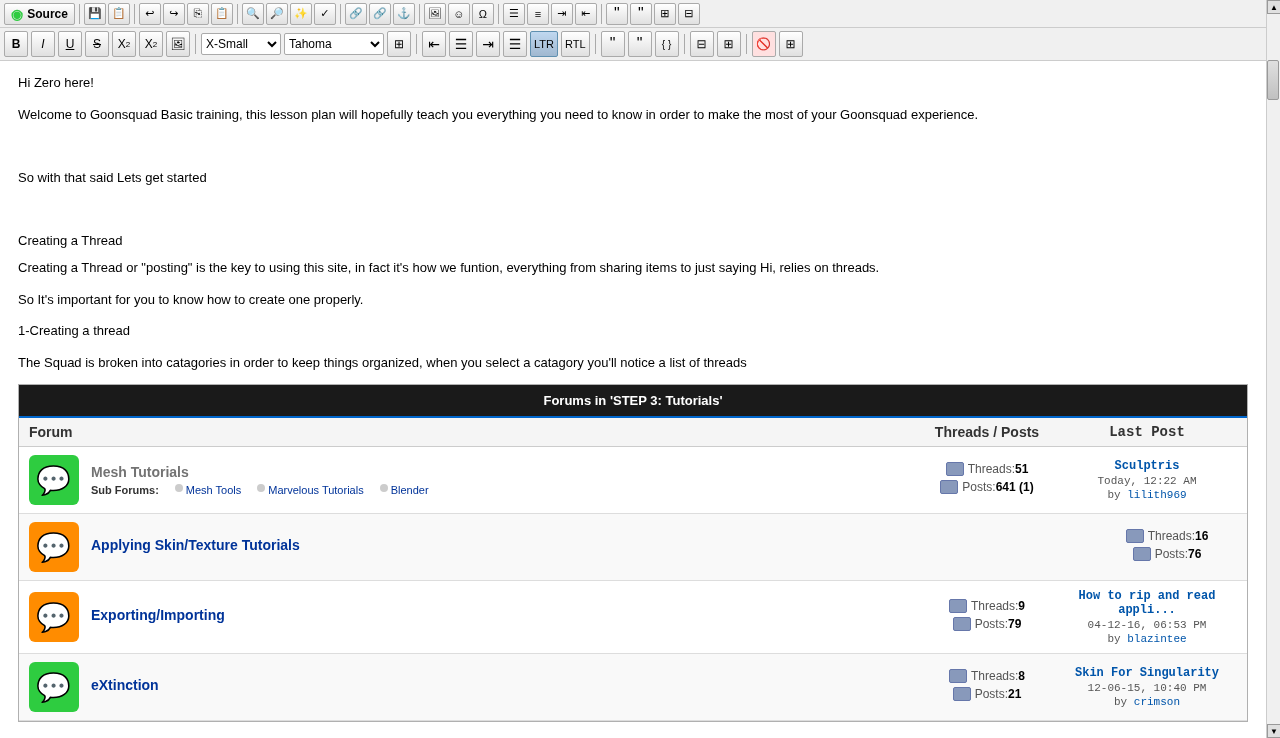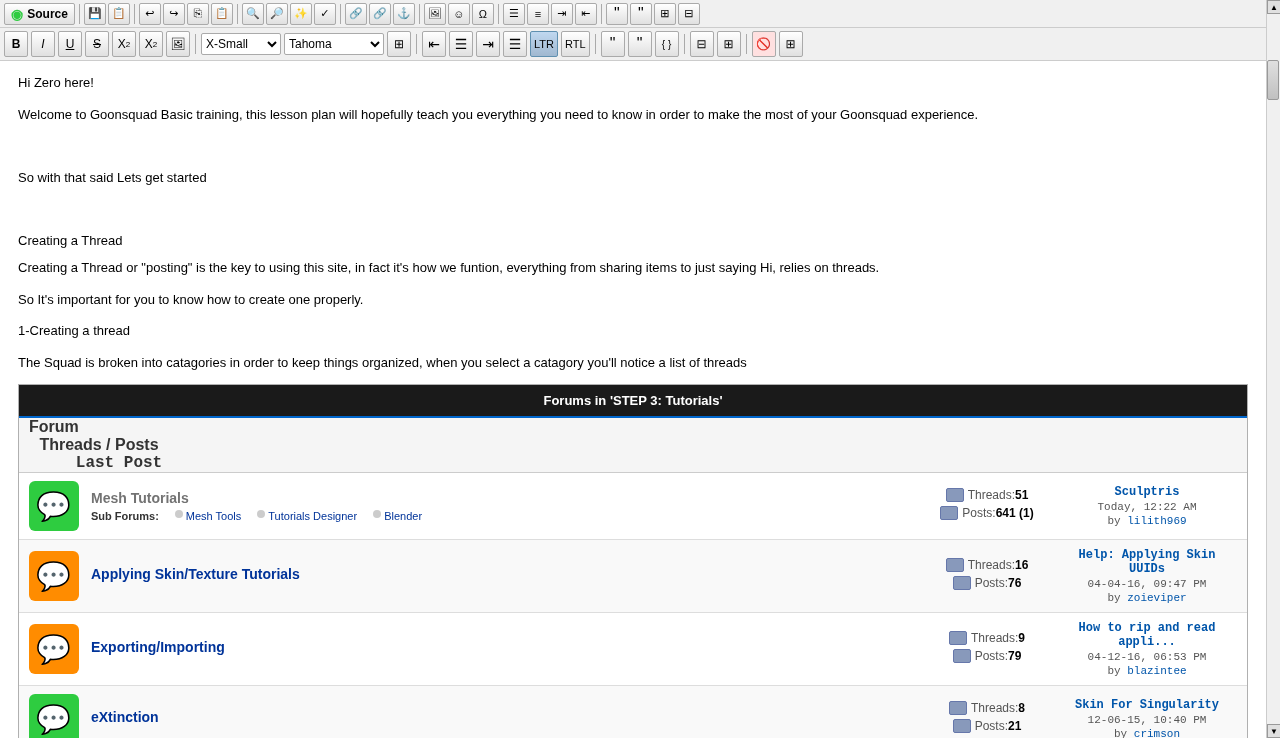--- a/index.html
+++ b/index.html
@@ -35,21 +35,21 @@
 
     
     .editor-area { padding: 12px 18px; min-height: 300px; position: relative; }
     .editor-text p { margin-bottom: 12px; line-height: 1.5; }
     .editor-text .italic-text { font-style: italic; }
     .editor-text .section-title { margin-top: 12px; margin-bottom: 8px; }
 
     
     .forum-table-wrapper { margin: 10px 0; border: 1px solid #b0b0b0; }
     .forum-table-header { background: #1a1a1a; color: #fff; text-align: center; padding: 8px; font-size: 13px; font-weight: bold; border-bottom: 2px solid #0066cc; }
-    .forum-col-headers { display: flex; background: #f5f5f5; border-bottom: 1px solid #ccc; padding: 0 10px; font-size: 16px; font-weight: bold; color: #333; flex-direction: column; }
+    .forum-col-headers { display: flex; background: #f5f5f5; border-bottom: 1px solid #ccc; padding: 6px 10px; font-size: 14px; font-weight: bold; color: #333; }
     .col-forum { flex: 1; }
     .col-threads-posts { width: 140px; text-align: center; }
     .col-last-post { width: 180px; text-align: center; font-family: Liberation Mono, monospace; }
 
     .forum-row { display: flex; align-items: center; border-bottom: 1px solid #ddd; padding: 8px 10px; background: #fff; }
     .forum-row:nth-child(even) { background: #f9f9f9; }
     .forum-icon { width: 50px; height: 50px; border-radius: 6px; display: flex; align-items: center; justify-content: center; margin-right: 12px; flex-shrink: 0; }
     .forum-icon-green { background: #2ecc40; }
     .forum-icon-orange { background: #ff8c00; }
     .forum-icon-speech { color: white; font-size: 28px; }
@@ -213,21 +213,21 @@
           <div class="forum-info">
             <div class="forum-name" style="cursor:pointer; color:#737373;">Mesh Tutorials</div>
             <div class="sub-forums">
               <span class="sub-label">Sub Forums:</span>
               <span class="sub-item">
                 <span class="sub-dot"></span>
                 <a style="color:#003399; text-decoration:none;">Mesh Tools</a>
               </span>
               <span class="sub-item">
                 <span class="sub-dot"></span>
-                <a style="color:#003399; text-decoration:none;">Tutorials Designer</a>
+                <a style="color:#003399; text-decoration:none;">Marvelous Tutorials</a>
               </span>
               <span class="sub-item">
                 <span class="sub-dot"></span>
                 <a style="color:#003399; text-decoration:none;">Blender</a>
               </span>
             </div>
           </div>
           <div class="threads-posts-col col-threads-posts">
             <div class="tp-row">
               <span class="threads-icon"></span>
@@ -258,25 +258,20 @@
             <div class="tp-row">
               <span class="threads-icon"></span>
               <span class="tp-label">Threads:</span>
               <span class="tp-value">16</span>
             </div>
             <div class="tp-row">
               <span class="threads-icon"></span>
               <span class="tp-label">Posts:</span>
               <span class="tp-value">76</span>
             </div>
-          </div>
-          <div class="last-post-col col-last-post">
-            <a class="last-post-title">Help: Applying Skin UUIDs</a>
-            <div class="last-post-date">04-04-16, 09:47 PM</div>
-            <div class="last-post-by">by <a class="last-post-user">zoieviper</a></div>
           </div>
         </div>
 
         <div class="forum-row">
           <div class="forum-icon forum-icon-orange">
             <span class="forum-icon-speech">💬</span>
           </div>
           <div class="forum-info">
             <div class="forum-name" style="cursor:pointer; color:#003399;">Exporting/Importing</div>
           </div>

